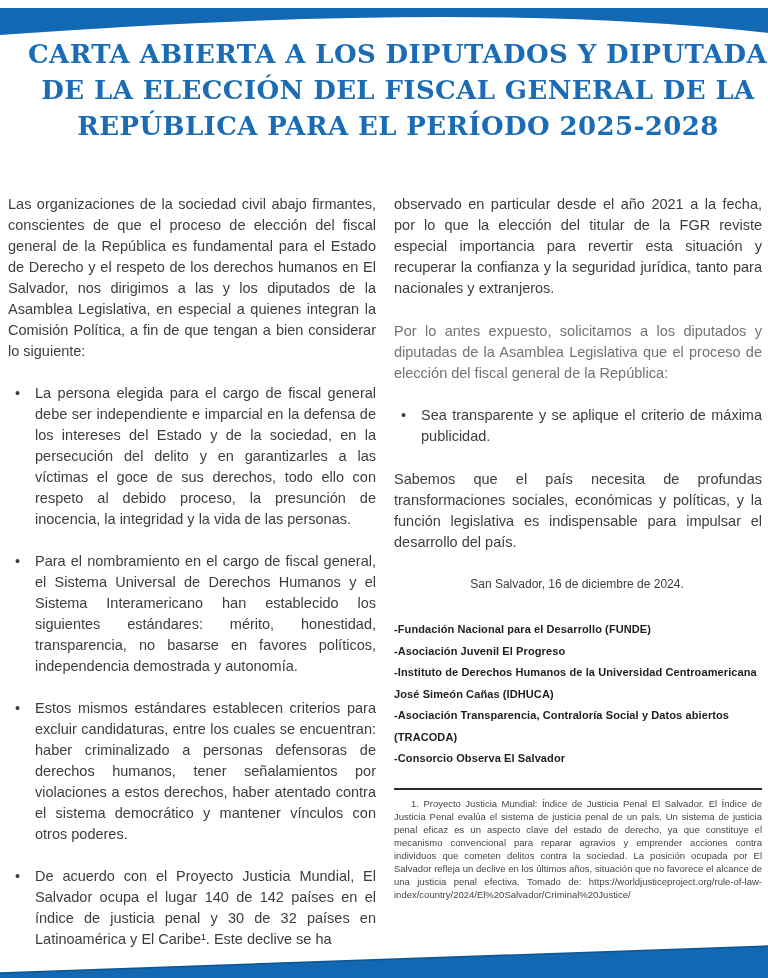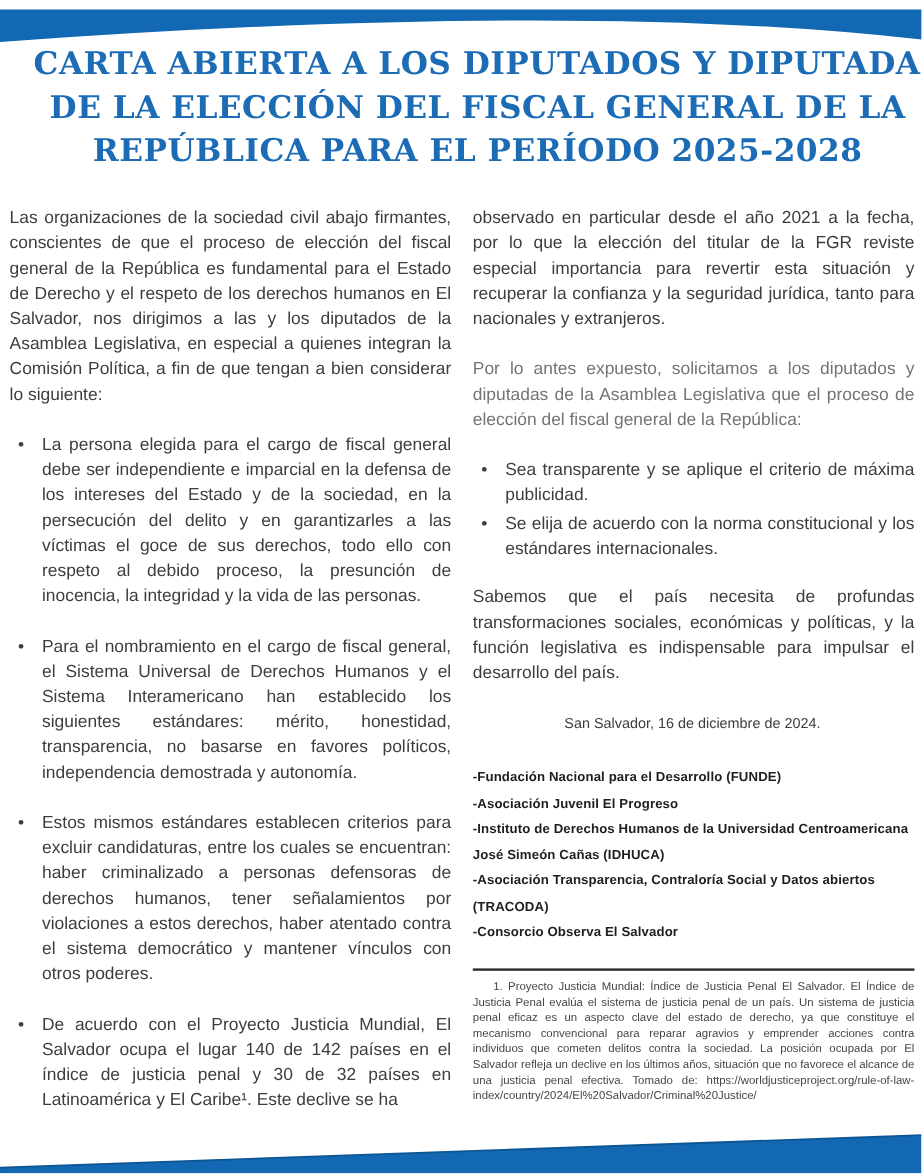--- a/index.html
+++ b/index.html
@@ -39,21 +39,21 @@
     gap: 18px;
   }
   .col { width: 368px; }
 
   .body-text, .bullet-item {
     font-size: 14.5px;
     line-height: 21px;
     text-align: justify;
     margin: 0;
   }
-  p.body-text { margin-bottom: 21px; }
+  p.body-text { margin-bottom: 21px; margin-top: 22px; }
   .bold { font-weight: 400; color: #737373; }
 
   ul.bullets { list-style: none; margin: 0; padding: 0; }
   ul.bullets li {
     position: relative;
     padding-left: 27px;
   }
   ul.bullets li::before {
     content: "\2022";
     position: absolute;
@@ -115,21 +115,20 @@
       <li class="bullet-item">Estos mismos estándares establecen criterios para excluir candidaturas, entre los cuales se encuentran: haber criminalizado a personas defensoras de derechos humanos, tener señalamientos por violaciones a estos derechos, haber atentado contra el sistema democrático y mantener vínculos con otros poderes.</li>
       <li class="bullet-item">De acuerdo con el Proyecto Justicia Mundial, El Salvador ocupa el lugar 140 de 142 países en el índice de justicia penal y 30 de 32 países en Latinoamérica y El Caribe¹. Este declive se ha</li>
     </ul>
   </div>
 
   <div class="col">
     <p class="body-text">observado en particular desde el año 2021 a la fecha, por lo que la elección del titular de la FGR reviste especial importancia para revertir esta situación y recuperar la confianza y la seguridad jurídica, tanto para nacionales y extranjeros.</p>
     <p class="body-text bold">Por lo antes expuesto, solicitamos a los diputados y diputadas de la Asamblea Legislativa que el proceso de elección del fiscal general de la República:</p>
     <ul class="bullets right-bullets">
       <li class="bullet-item">Sea transparente y se aplique el criterio de máxima publicidad.</li>
-      <li class="bullet-item">Se elija de acuerdo con la norma constitucional y los estándares internacionales.</li>
     </ul>
     <p class="body-text">Sabemos que el país necesita de profundas transformaciones sociales, económicas y políticas, y la función legislativa es indispensable para impulsar el desarrollo del país.</p>
     <div class="date-line">San Salvador, 16 de diciembre de 2024.</div>
 
     <div class="signatories">
       <div>-Fundación Nacional para el Desarrollo (FUNDE)</div>
       <div>-Asociación Juvenil El Progreso</div>
       <div>-Instituto de Derechos Humanos de la Universidad Centroamericana José Simeón Cañas (IDHUCA)</div>
       <div>-Asociación Transparencia, Contraloría Social y Datos abiertos (TRACODA)</div>
       <div>-Consorcio Observa El Salvador</div>

